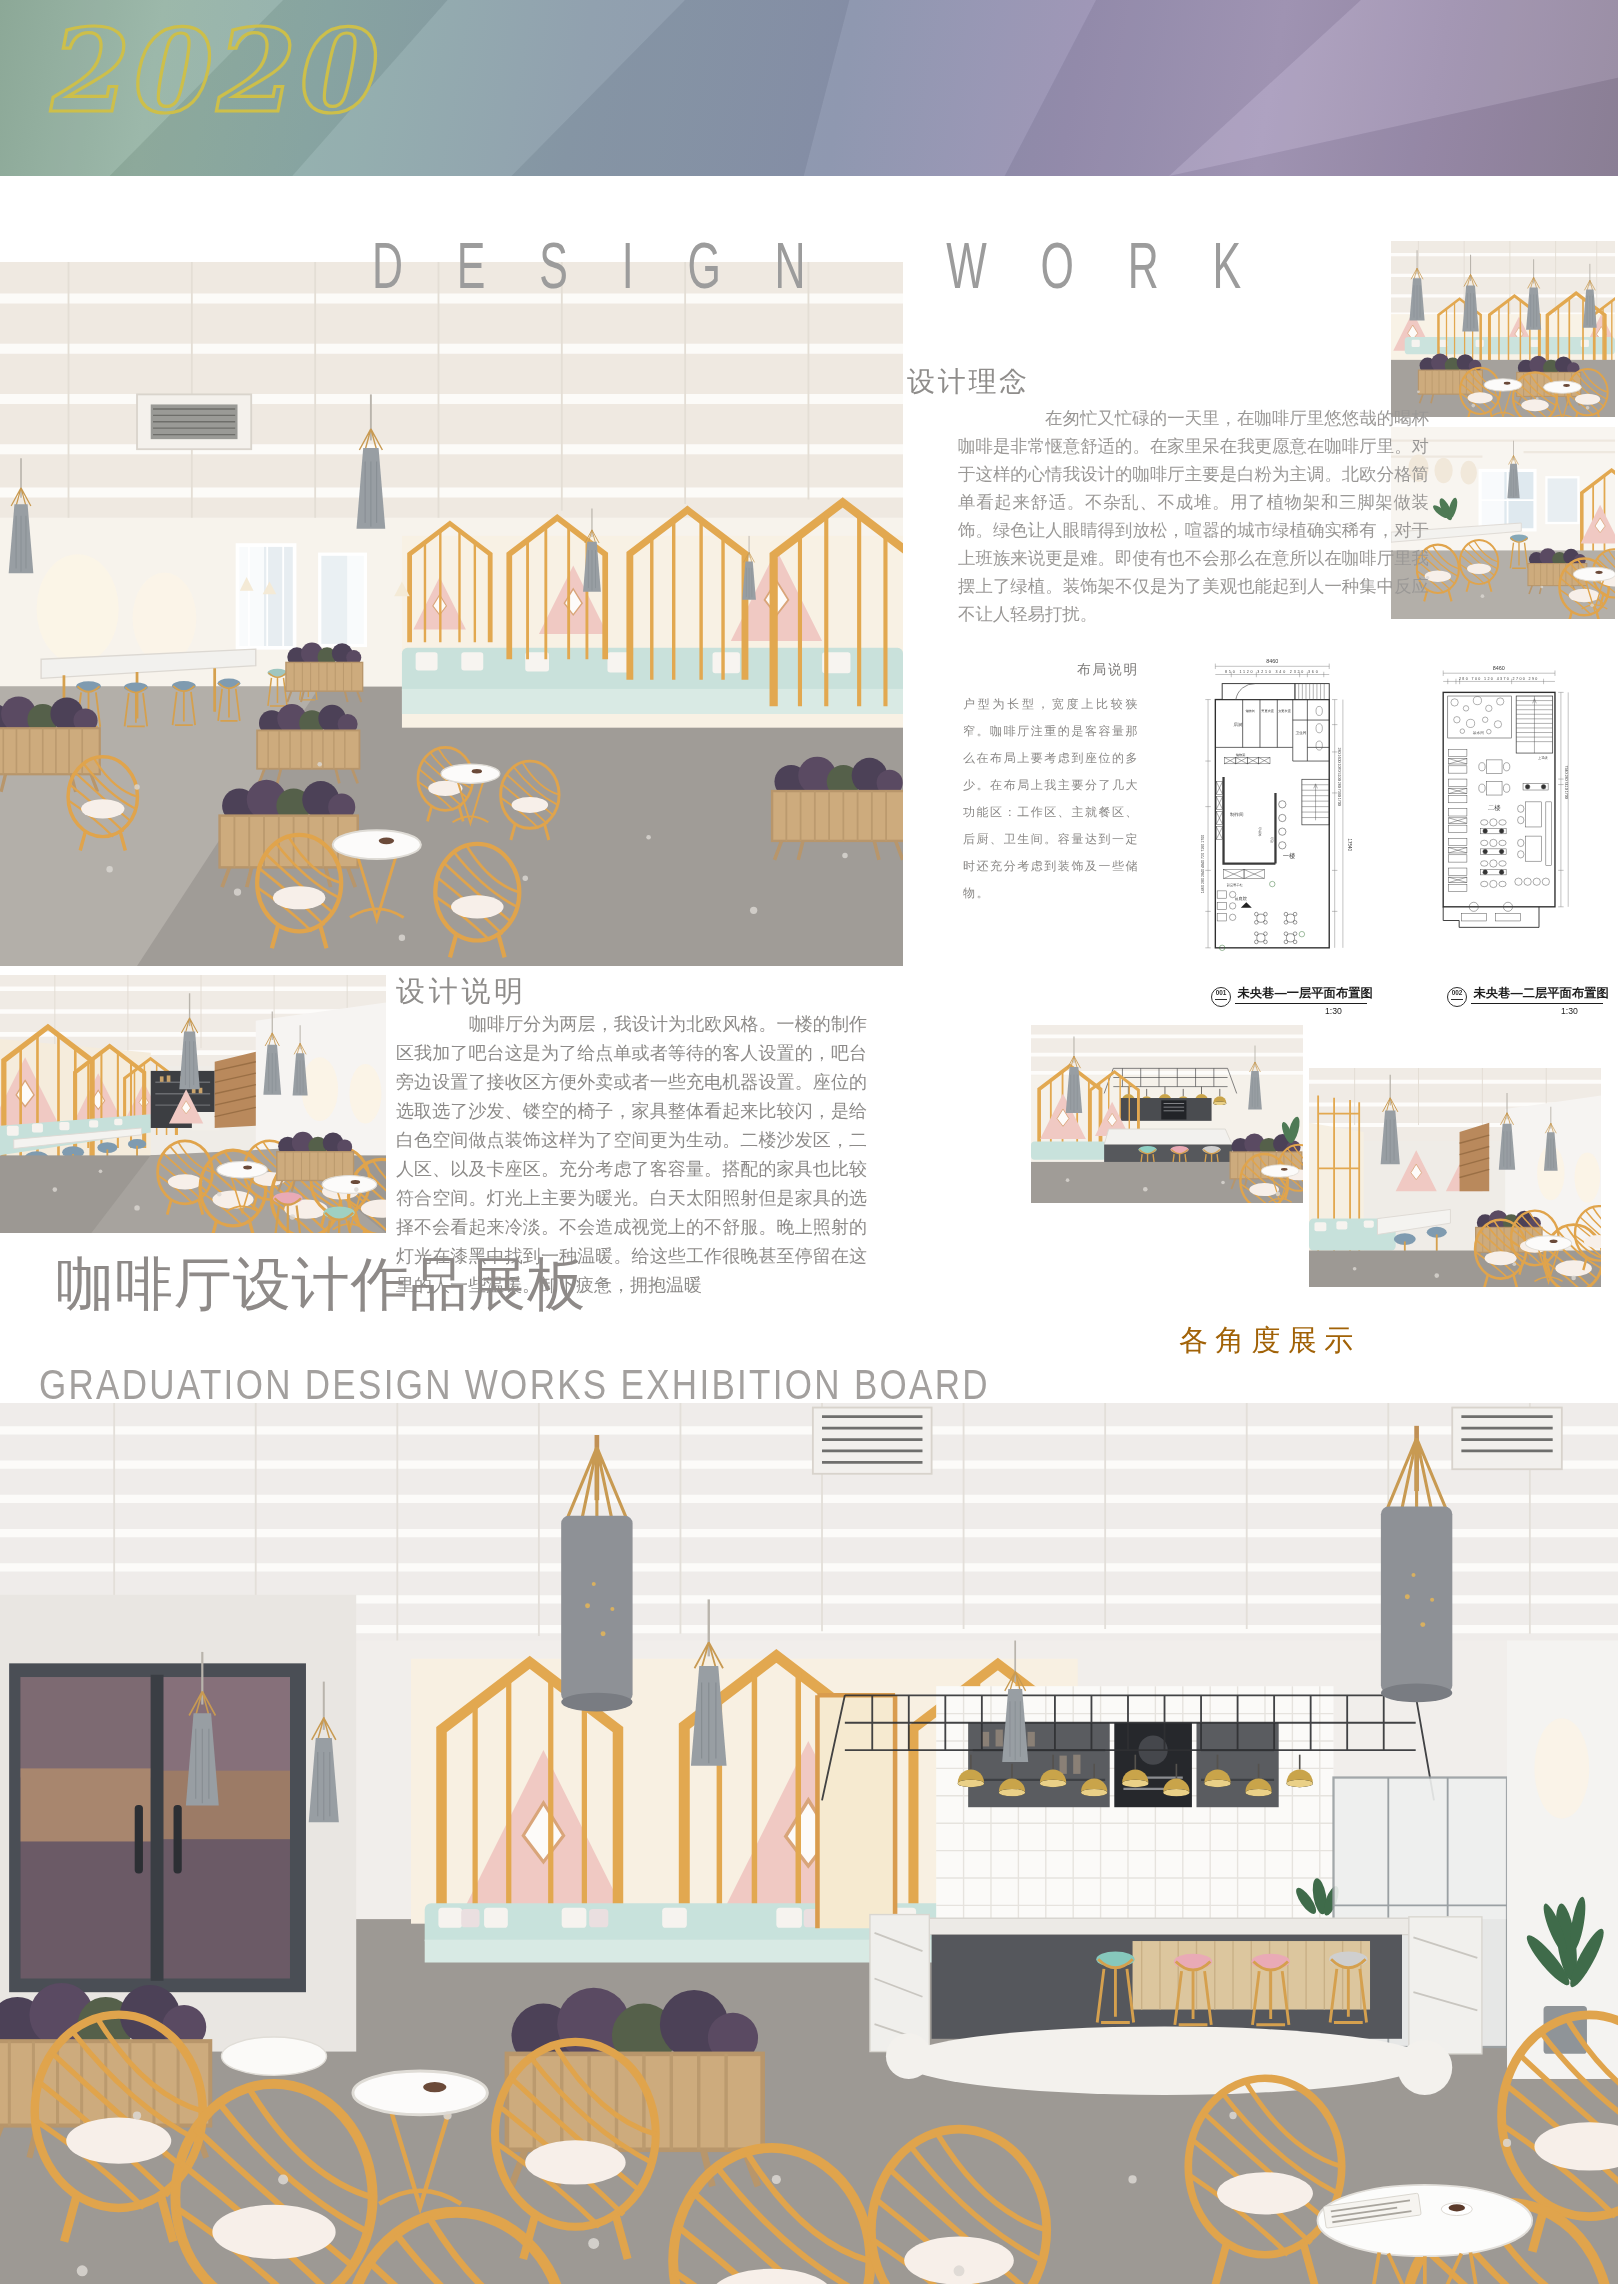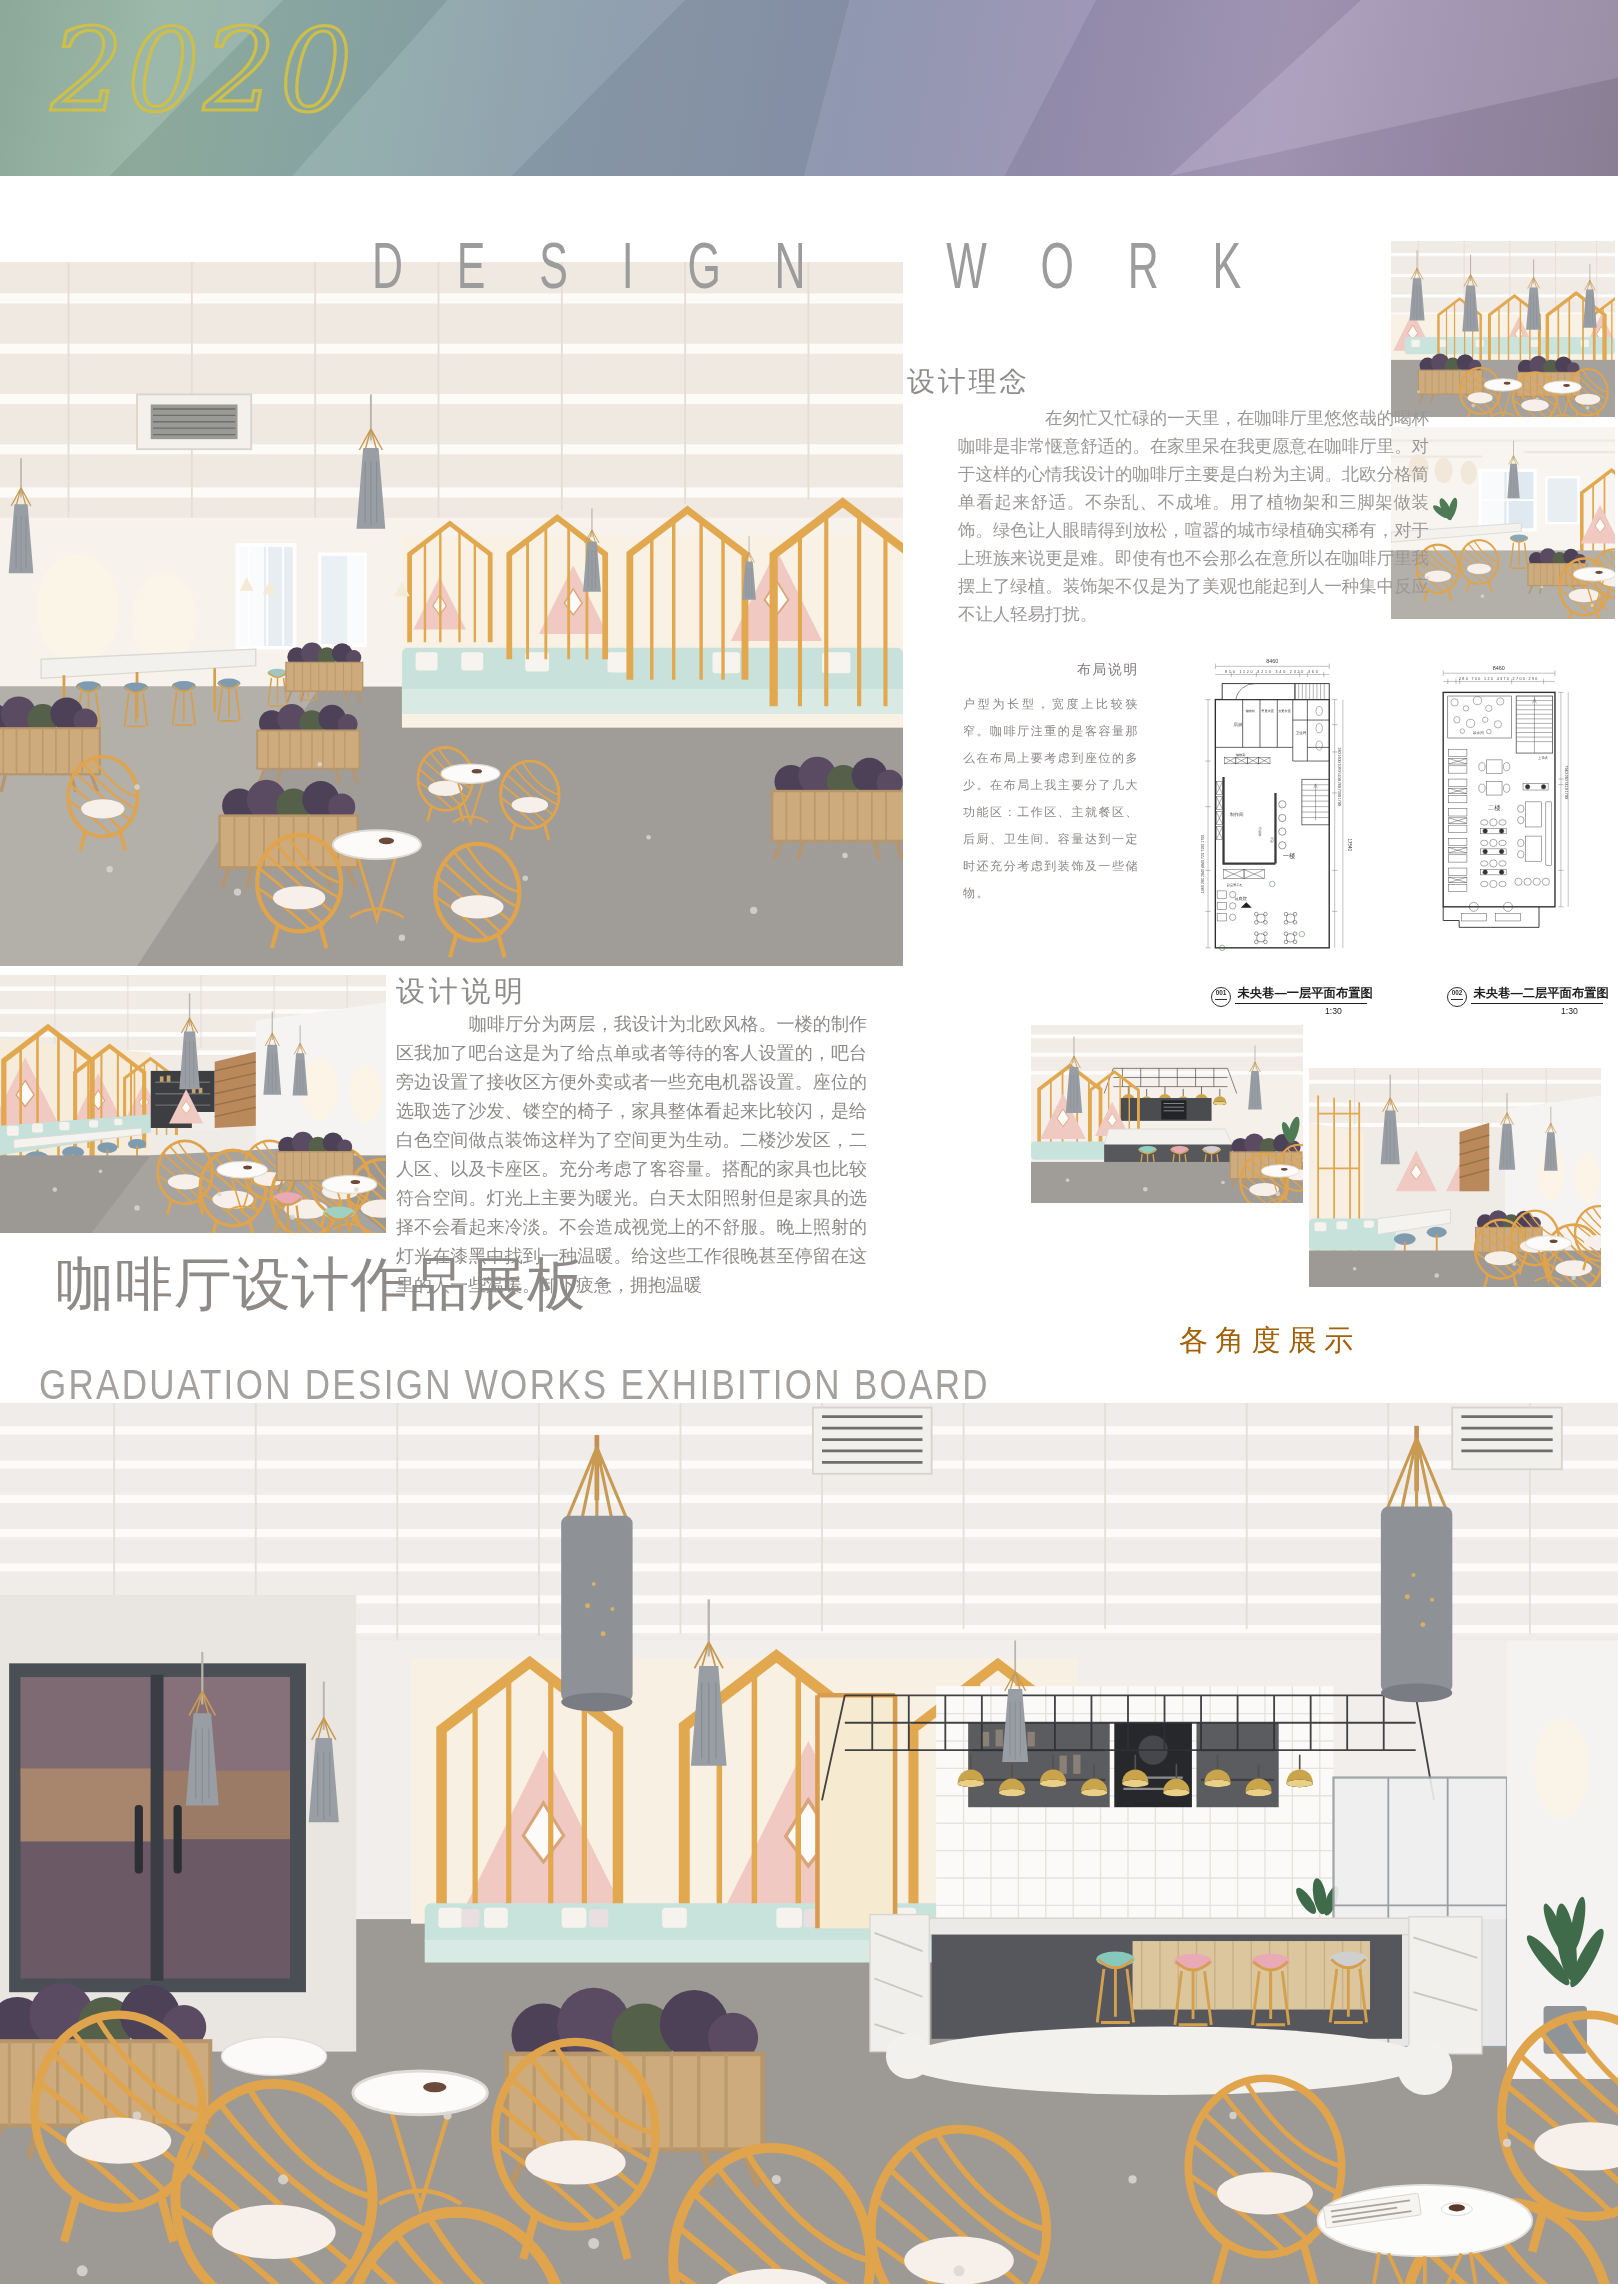--- a/index.html
+++ b/index.html
@@ -6,21 +6,21 @@
   html,body { background:#ffffff; }
   body { width:1618px; height:2428px; position:relative; overflow:hidden;
          font-family:"Liberation Sans", sans-serif; }
   .abs { position:absolute; }
 
   
   .banner { left:0; top:0; width:1618px; height:176px;
     background:linear-gradient(100deg,#84a290 0%,#95b3a4 10%,#8fadaa 20%,#8b9cab 36%,
       #8a93ac 52%,#9a92b4 66%,#a89bbc 78%,#9d8fae 88%,#92859d 100%); }
   .banner svg { position:absolute; left:0; top:0; }
-  .year { left:51px; top:3.7px; font-family:"DejaVu Serif",serif; font-style:italic; font-weight:normal;
+  .year { left:51px; top:3.7px; font-family:"DejaVu Serif",serif; font-style:italic; font-weight:bold;
     font-size:114px; letter-spacing:3.7px; color:transparent; -webkit-text-stroke:3.2px #cdbf4a; }
   .banner-title { left:404px; top:10px; font-size:89px; font-weight:bold; letter-spacing:7.3px;
     color:transparent; -webkit-text-stroke:2.7px #ffffff; }
   .banner-sub { left:1042px; top:115px; font-size:41px; font-weight:bold; letter-spacing:4.6px; color:#ffffff; }
 
   
   .design-work { left:372px; top:228px; font-size:55px; color:#9c9c9c; letter-spacing:69px;
     word-spacing:27px; white-space:nowrap; transform:scale(0.78,1.18); transform-origin:0 0; z-index:5; }
   .h-cn   { color:#8f8d8b; }
   .concept-h { left:907px; top:363px; font-size:28px; letter-spacing:2.7px; }

